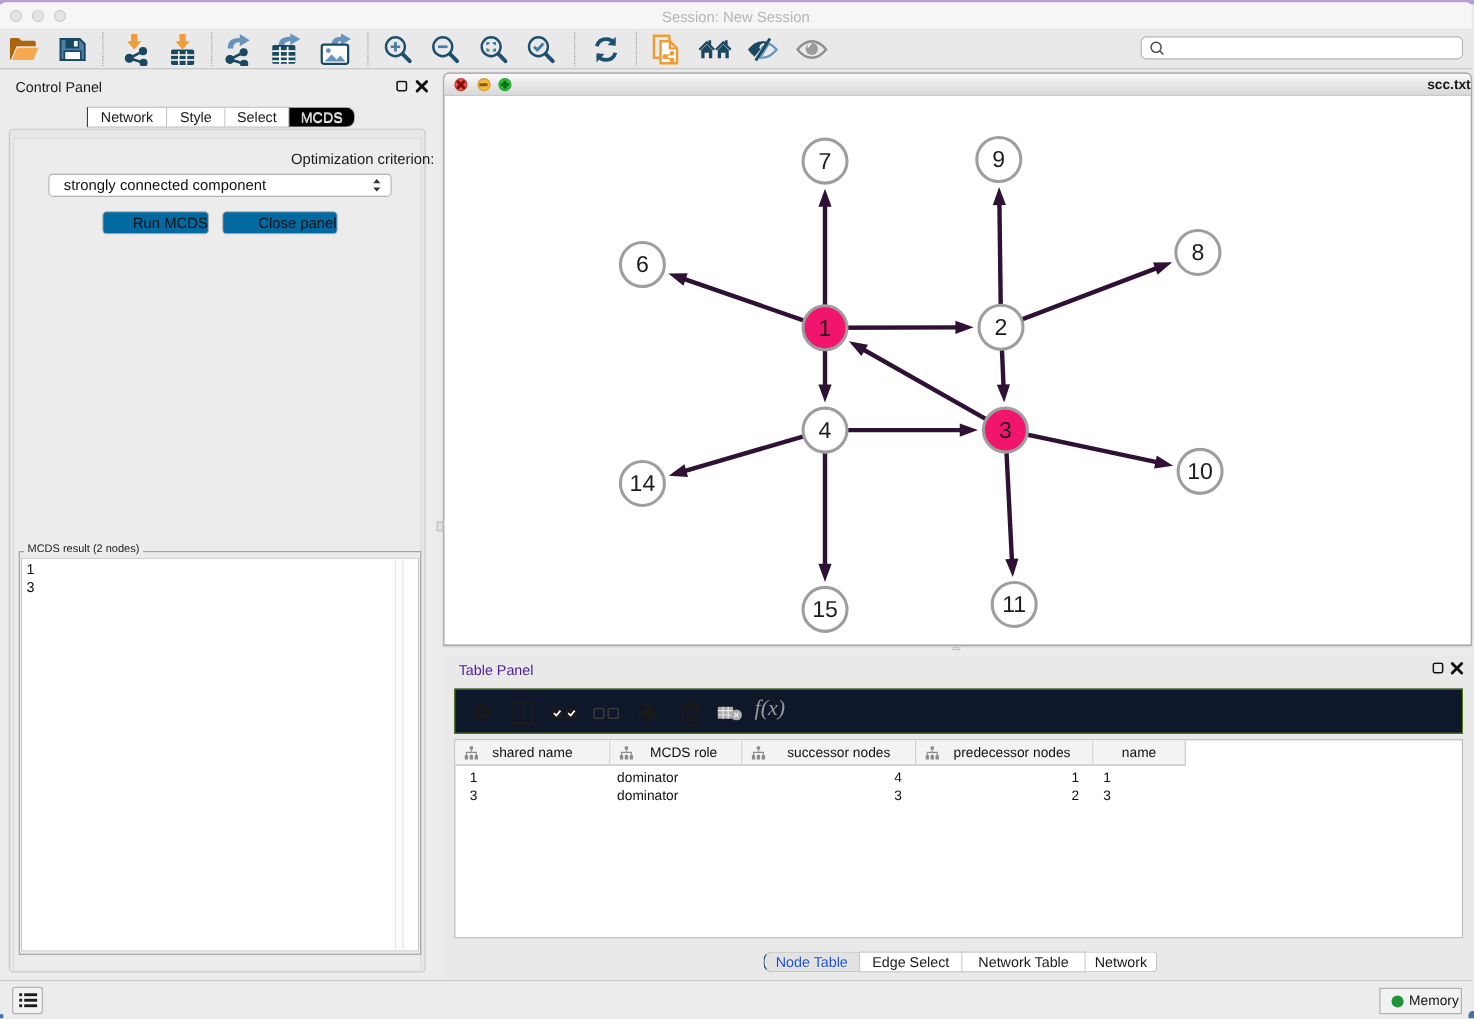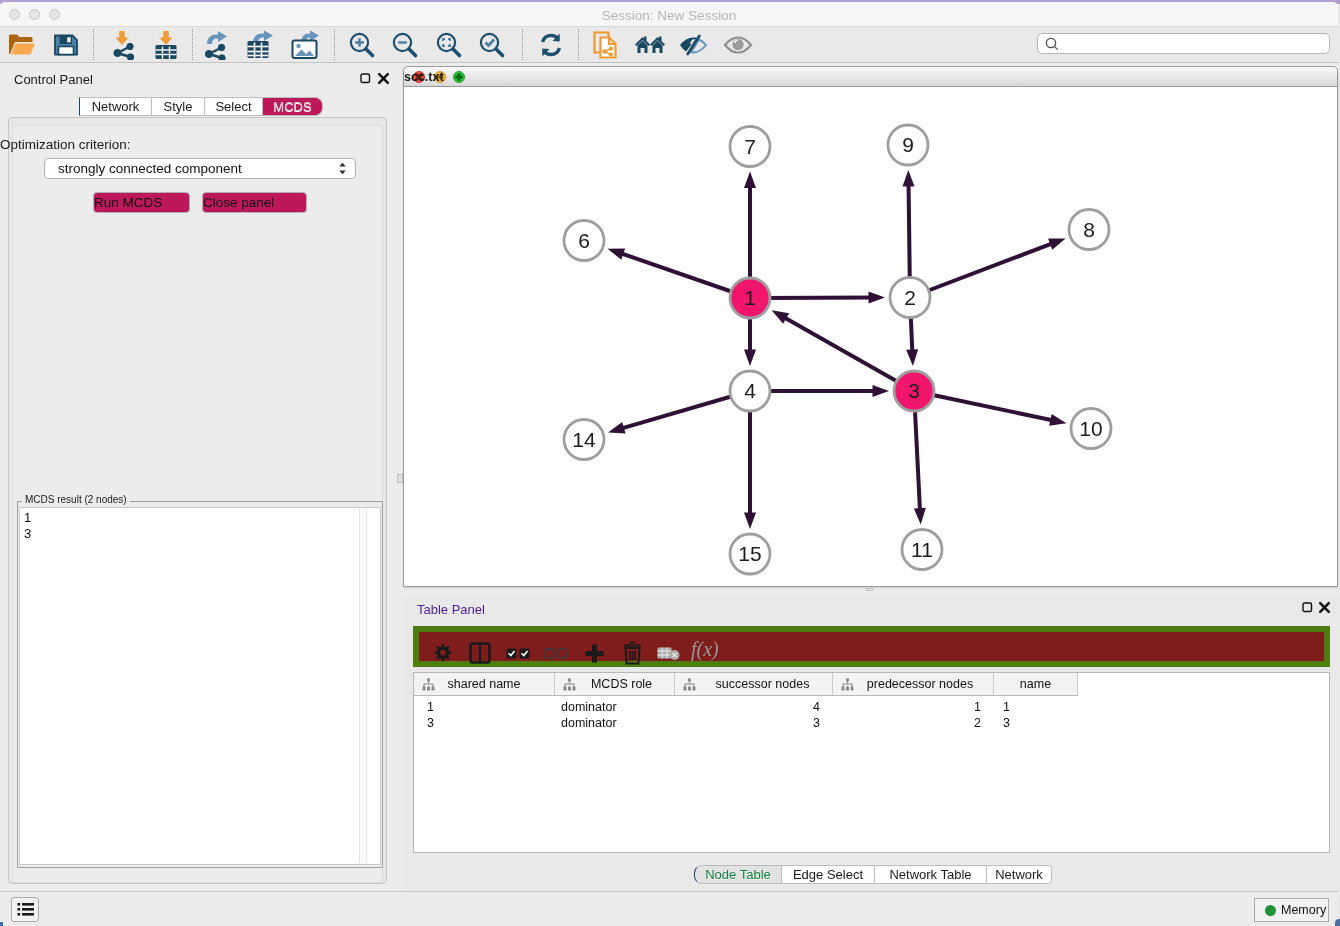--- a/index.html
+++ b/index.html
@@ -16,42 +16,42 @@
 #toolbar{left:0;top:27px;width:1338px;height:36px;background:#e9e9e9;border-bottom:1px solid #c3c3c3}
 .tbi{position:absolute;top:3px}
 .tsep{position:absolute;top:2px;height:31px;width:0;border-left:1px dotted #9a9a9a}
 #search{position:absolute;left:1037px;top:6px;width:293px;height:21px;background:#fff;border:1px solid #b5b5b5;border-radius:5px}
 
 #cp{left:0;top:63px;width:395px;height:828px}
 #cptitle{left:14px;top:9px;font-size:13px;color:#1a1a1a}
 .tabrow{position:absolute;top:34px;height:19px;display:flex}
 .tab{height:19px;border:1px solid #bdbdbd;border-left:none;background:#fff;font-size:13px;color:#1a1a1a;text-align:center;line-height:18px}
 .tab.first{border-left:1px solid #0c4a6e;border-radius:0}
-.tab.sel{background:#be185d;color:#cfcfcf;text-shadow:0 1px 0 #fafafa;border-radius:0 8px 8px 0}
-.tab.sel2{background:#e2e2e2;color:#15803d;text-shadow:0 1px 0 #fafafa;border-radius:8px 0 0 8px}
+.tab.sel{background:#000000;color:#cfcfcf;text-shadow:0 1px 0 #fafafa;border-radius:0 8px 8px 0}
+.tab.sel2{background:#e2e2e2;color:#1d4ed8;text-shadow:0 1px 0 #fafafa;border-radius:8px 0 0 8px}
 .tab.last{border-radius:0 4px 4px 0}
 #cpbox{left:8px;top:54px;width:379px;height:767px;border:1px solid #c6c6c6;border-radius:4px;background:#e7e7e7}
 #cpinner{left:3px;top:7px;width:371px;height:758px;background:#ececec;border:1px solid #dcdcdc}
-#optlabel{width:100%;text-align:left;top:74px;font-size:13.5px;color:#1a1a1a}
+#optlabel{width:100%;text-align:right;top:74px;font-size:13.5px;color:#1a1a1a}
 #combo{left:44px;top:95px;width:312px;height:21px;background:#fff;border:1px solid #b2b2b2;border-radius:4px;font-size:13.5px;color:#111;line-height:19px;padding-left:13px}
-.btn{position:absolute;height:21px;background:#be185d;border:1px solid #b2b2b2;border-radius:4px;font-size:13.5px;color:#111;text-align:left;line-height:19px}
+.btn{position:absolute;height:21px;background:#0369a1;border:1px solid #b2b2b2;border-radius:4px;font-size:13.5px;color:#111;text-align:right;line-height:19px}
 #grp{left:17px;top:431px;width:366px;height:375px}
 #grpbrd{position:absolute;left:0;top:7px;width:100%;height:367px;border:1px solid #9e9e9e}
 #grplab{position:absolute;left:5px;top:0;background:#ececec;padding:0 3px;font-size:10px;color:#1a1a1a}
 #grpwhite{position:absolute;left:2px;top:13px;width:362px;height:358px;background:#fff;border:1px solid #c9c9c9}
 #grpscroll{position:absolute;right:13px;top:1px;width:8px;height:354px;background:#fbfbfb;border-left:1px solid #e5e5e5;border-right:1px solid #e5e5e5}
 
 #frame{left:403px;top:66px;width:935px;height:521px;border:1px solid #9b9b9b;border-radius:5px 5px 0 0;background:#fff;box-shadow:0 1px 2px rgba(0,0,0,.14)}
 #ftitle{position:absolute;left:0;top:0;width:100%;height:20px;background:linear-gradient(#fafafa,#d8d8d8);border-bottom:1px solid #9b9b9b;border-radius:5px 5px 0 0}
 .fl{position:absolute;top:4px;width:12px;height:12px;border-radius:50%}
-#fname{position:absolute;width:100%;top:3px;text-align:left;font-size:12.5px;font-weight:bold;color:#1a1a1a}
+#fname{position:absolute;width:100%;top:3px;text-align:right;font-size:12.5px;font-weight:bold;color:#1a1a1a}
 
 #tp{left:403px;top:597px;width:935px;height:294px;background:#e9e9e9}
 #tptitle{left:14px;top:5px;font-size:13px;color:#4c1d95}
-#tptools{left:10px;top:29px;width:917px;height:41px;background:#7f1d1d;border:6px solid #4d7c0f}
+#tptools{left:10px;top:29px;width:917px;height:41px;background:#0f172a;border:1px solid #4d7c0f}
 #tbl{left:10px;top:75px;width:917px;height:181px;background:#fff;border:1px solid #b7b7b7}
 .th{position:absolute;top:0;height:23px;background:#f3f3f3;border-right:1px solid #c9c9c9;border-bottom:1px solid #b7b7b7;font-size:12.5px;color:#111;text-align:center;line-height:23px}
 .td{position:absolute;font-size:12.5px;color:#111;height:16px;line-height:16px}
 .tabrow2{position:absolute;top:268px;height:20px;display:flex}
 
 #status{left:0;top:891px;width:1338px;height:35px;background:#ececec;border-top:1px solid #c6c6c6}
 #memb{position:absolute;left:1254px;top:6px;width:75px;height:24px;background:#f2f2f2;border:1px solid #ababab;font-size:12.5px;color:#111;line-height:22px;padding-left:26px}
 #listb{position:absolute;left:11px;top:5px;width:28px;height:25px;background:#f2f2f2;border:1px solid #ababab;border-radius:3px}
 </style></head>
 <body>

